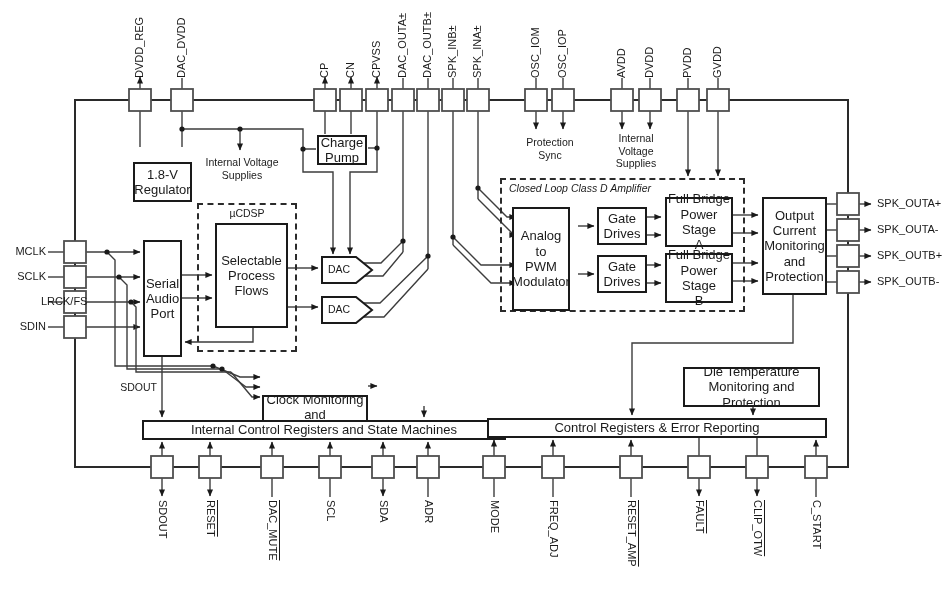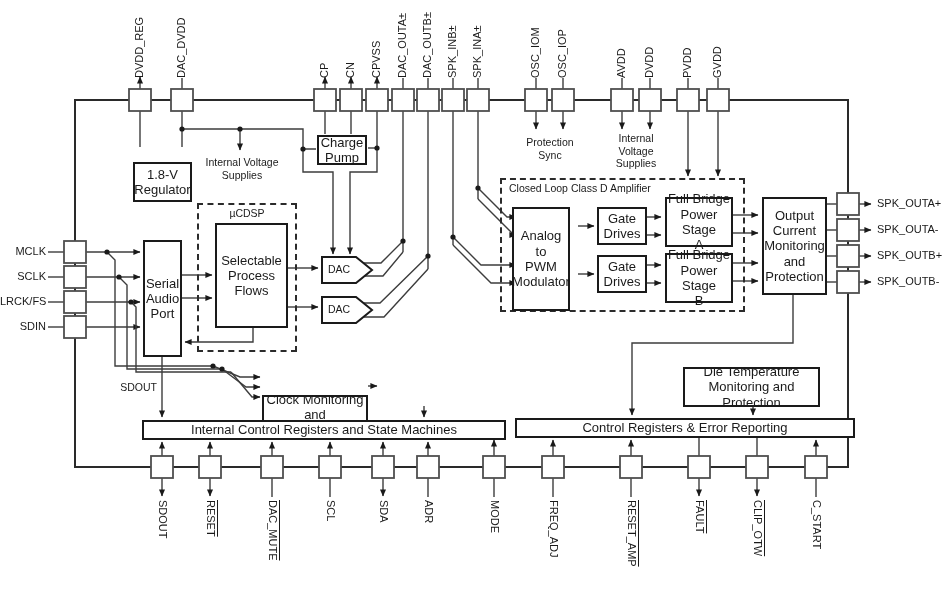--- a/index.html
+++ b/index.html
@@ -218,21 +218,21 @@
       <rect x="620" y="456" width="22" height="22"></rect>
         <rect x="688" y="456" width="22" height="22"></rect>
       <rect x="746" y="456" width="22" height="22"></rect>
         <rect x="805" y="456" width="22" height="22"></rect>
     </g>
   </svg>
 
   <div class="dashed" style="left:197px;top:203px;width:100px;height:149px;"></div>
   <div class="dashed" style="left:500px;top:178px;width:245px;height:134px;"></div>
   <div class="ann" style="left:197px;top:207px;width:100px;">µCDSP</div>
-  <div class="ann" style="left:509px;top:182px;white-space:nowrap;text-align:left;">Closed Loop Class D Amplifier</div>
+  <div class="ann" style="left:509px;top:182px;white-space:nowrap;text-align:left;font-style:italic;">Closed Loop Class D Amplifier</div>
 
   <div class="blk" style="left:133px;top:148px;width:59px;height:40px;margin-top:14px;">1.8-V
 Regulator</div>
   <div class="blk" style="left:317px;top:135px;width:50px;height:30px;">Charge
 Pump</div>
   <div class="blk" style="left:143px;top:240px;width:39px;height:117px;">Serial
 Audio
 Port</div>
   <div class="blk" style="left:215px;top:223px;width:73px;height:105px;">Selectable
 Process
@@ -254,21 +254,21 @@
   <div class="blk" style="left:665px;top:253px;width:68px;height:50px;">Full Bridge
 Power Stage
 B</div>
   <div class="blk" style="left:762px;top:197px;width:65px;height:98px;">Output
 Current
 Monitoring
 and
 Protection</div>
   <div class="blk" style="left:683px;top:367px;width:137px;height:40px;">Die Temperature
 Monitoring and Protection</div>
-  <div class="blk" style="left:487px;top:418px;width:340px;height:20px;margin-left:28px;">Control Registers &amp; Error Reporting</div>
+  <div class="blk" style="left:487px;top:418px;width:340px;height:20px;">Control Registers &amp; Error Reporting</div>
 
   <div class="ann" style="left:321px;top:263px;width:36px;">DAC</div>
   <div class="ann" style="left:321px;top:303px;width:36px;">DAC</div>
 
   <div class="ann" style="left:198px;top:156px;width:88px;">Internal Voltage
 Supplies</div>
   <div class="ann" style="left:512px;top:136px;width:76px;">Protection
 Sync</div>
   <div class="ann" style="left:610px;top:132px;width:52px;">Internal
 Voltage
@@ -286,21 +286,21 @@
   <div class="lbl rot-top" style="left:484px;top:65px;">SPK_INA±</div>
   <div class="lbl rot-top" style="left:542px;top:65px;">OSC_IOM</div>
   <div class="lbl rot-top" style="left:569px;top:65px;">OSC_IOP</div>
   <div class="lbl rot-top" style="left:628px;top:65px;">AVDD</div>
   <div class="lbl rot-top" style="left:656px;top:65px;">DVDD</div>
   <div class="lbl rot-top" style="left:694px;top:65px;">PVDD</div>
   <div class="lbl rot-top" style="left:724px;top:65px;">GVDD</div>
 
   <div class="lbl right-al" style="left:0px;top:245px;width:46px;">MCLK</div>
   <div class="lbl right-al" style="left:0px;top:270px;width:46px;">SCLK</div>
-  <div class="lbl right-al" style="left:0px;top:295px;width:46px;">LRCK/FS</div>
+  <div class="lbl right-al" style="left:0px;top:295px;width:46px;padding-left:41px;">LRCK/FS</div>
   <div class="lbl right-al" style="left:0px;top:320px;width:46px;">SDIN</div>
 
   <div class="lbl" style="left:877px;top:197px;">SPK_OUTA+</div>
   <div class="lbl" style="left:877px;top:223px;">SPK_OUTA-</div>
   <div class="lbl" style="left:877px;top:249px;">SPK_OUTB+</div>
   <div class="lbl" style="left:877px;top:275px;">SPK_OUTB-</div>
 
   <div class="lbl rot-bot" style="left:169px;top:500px;">SDOUT</div>
   <div class="lbl rot-bot bar" style="left:217px;top:500px;">RESET</div>
   <div class="lbl rot-bot bar" style="left:279px;top:500px;">DAC_MUTE</div>

